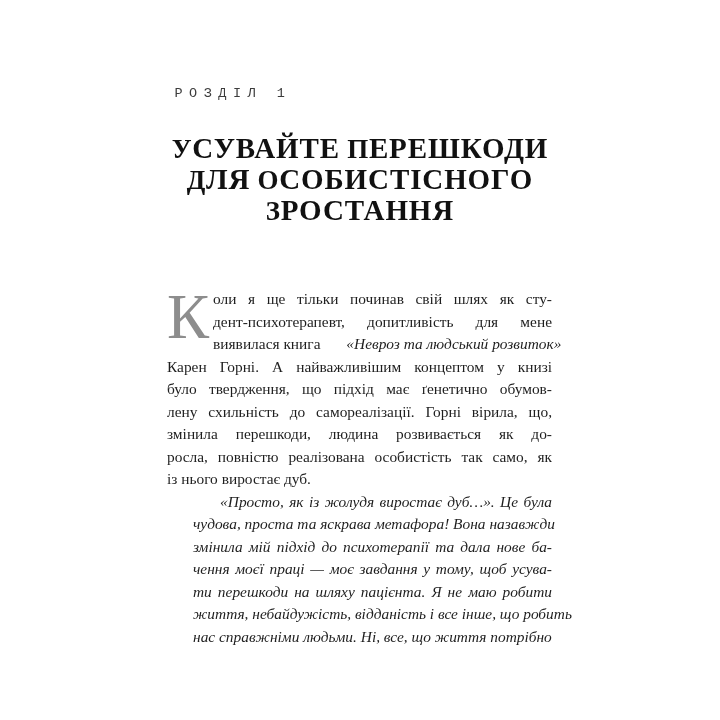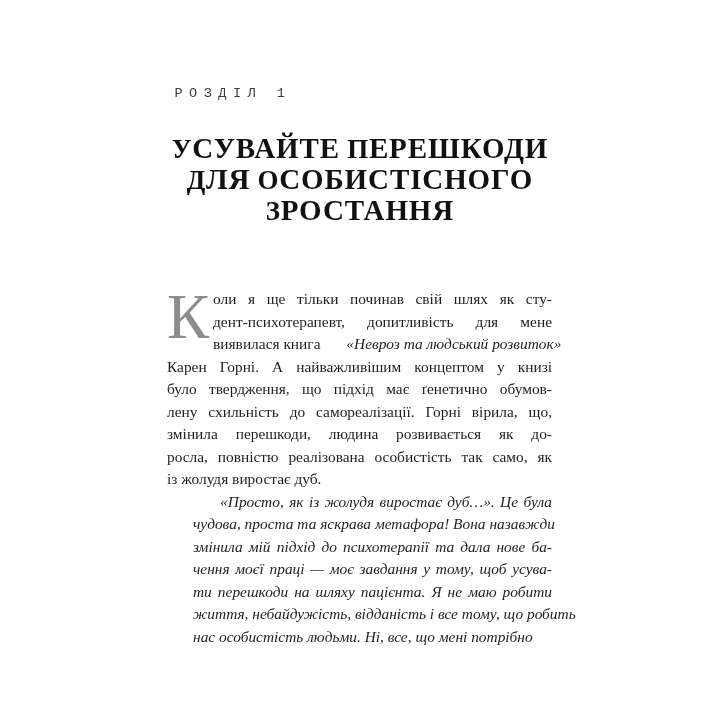--- a/index.html
+++ b/index.html
@@ -148,26 +148,26 @@
       <p class="first">
         <span class="dropcap" style="color: rgb(141, 141, 141);">К</span>
         <span class="ln">оли я ще тільки починав свій шлях як сту-</span>
         <span class="ln">дент-психотерапевт, допитливість для мене</span>
         <span class="ln">виявилася книга <i class="bk-title">«Невроз та людський розвиток»</i></span>
         <span class="ln">Карен Горні. А найважливішим концептом у книзі</span>
         <span class="ln">було твердження, що підхід має ґенетично обумов-</span>
         <span class="ln">лену схильність до самореалізації. Горні вірила, що,</span>
         <span class="ln">змінила перешкоди, людина розвивається як до-</span>
         <span class="ln">росла, повністю реалізована особистість так само, як</span>
-        <span class="ln last">із жолудя виростає дуб.</span>
+        <span class="ln last">із нього виростає дуб.</span>
       </p>
       <p class="indent">
         <span class="ln">&nbsp;&nbsp;&nbsp;&nbsp;&nbsp;«Просто, як із жолудя виростає дуб…». Це була</span>
         <span class="ln">чудова, проста та яскрава метафора! Вона назавжди</span>
         <span class="ln">змінила мій підхід до психотерапії та дала нове ба-</span>
         <span class="ln">чення моєї праці — моє завдання у тому, щоб усува-</span>
         <span class="ln">ти перешкоди на шляху пацієнта. Я не маю робити</span>
-        <span class="ln">життя, небайдужість, відданість і все тому, що робить</span>
-        <span class="ln last">нас особистість людьми. Ні, все, що мені потрібно</span>
+        <span class="ln">життя, небайдужість, відданість і все інше, що робить</span>
+        <span class="ln last">нас справжніми людьми. Ні, все, що життя потрібно</span>
       </p>
     </div>
 
 </div>
 
 </body></html>

